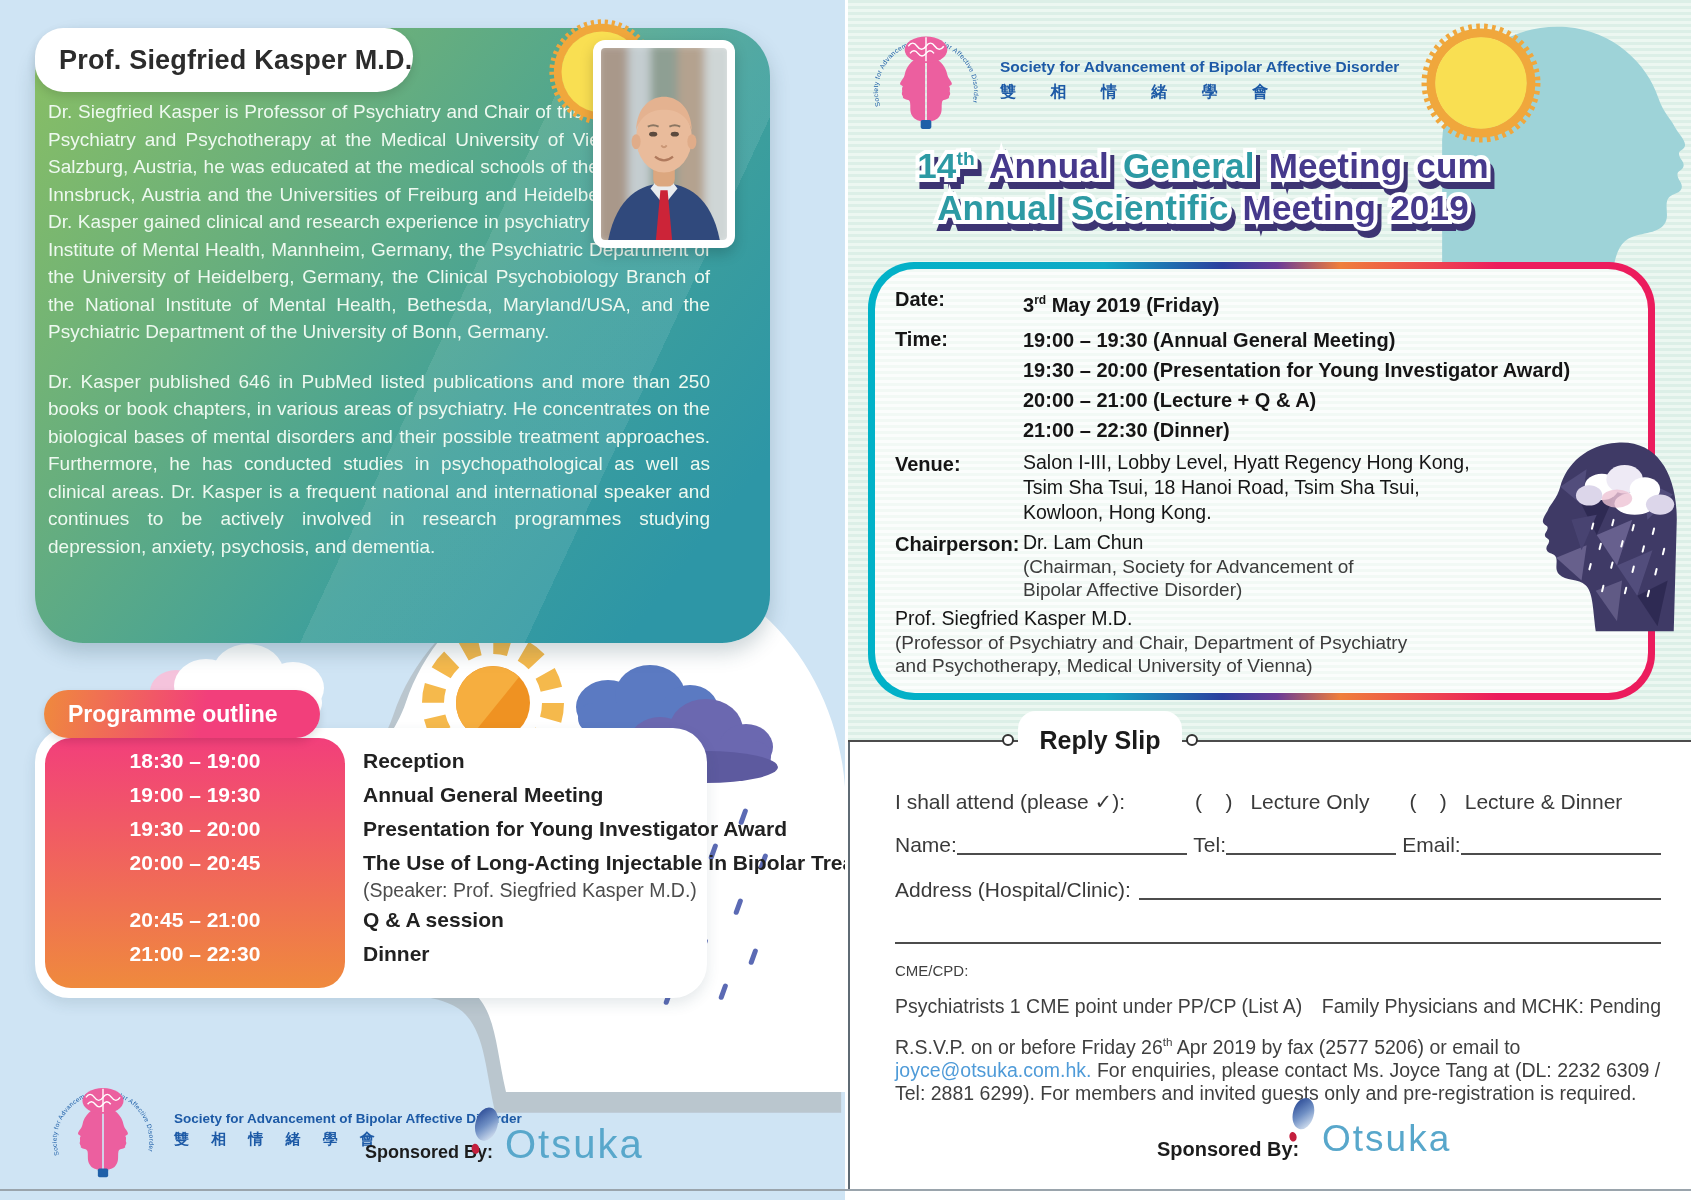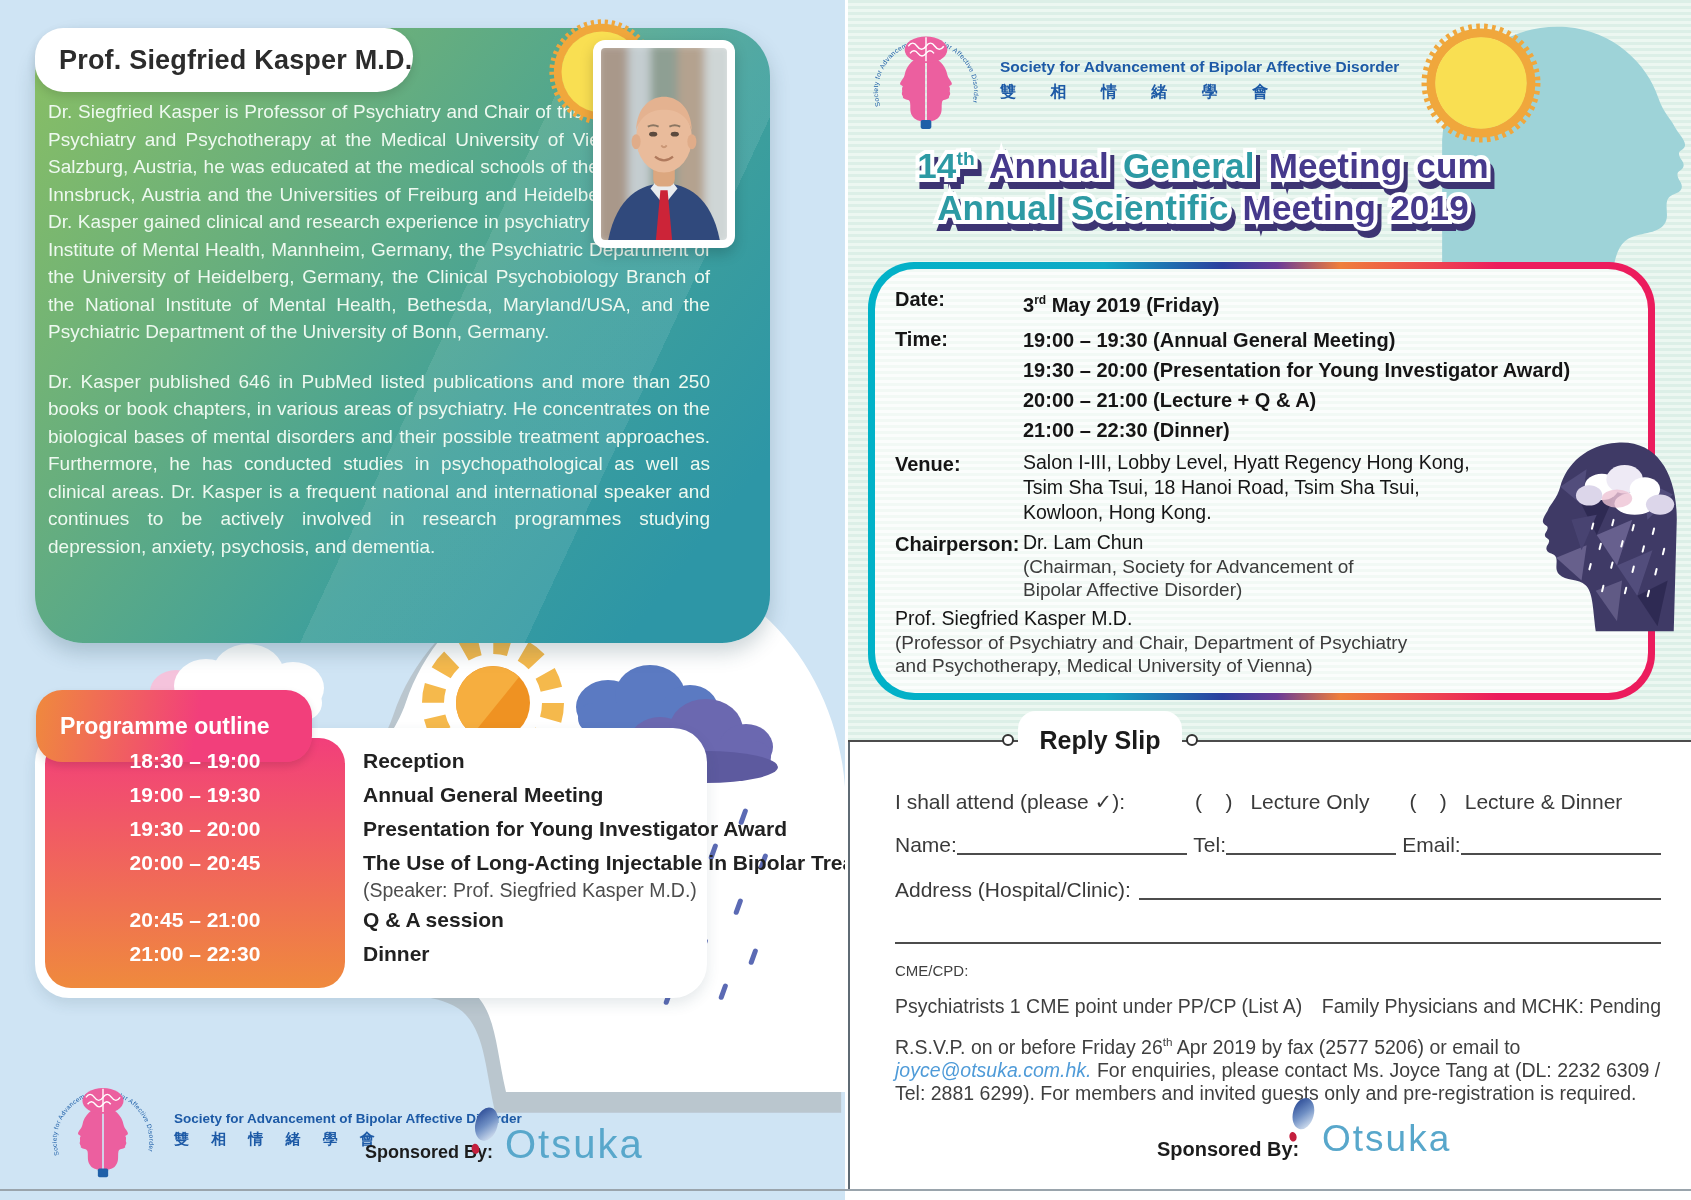--- a/index.html
+++ b/index.html
@@ -32,21 +32,21 @@
   .sun-left{left:548px;top:18px;width:108px;height:108px;}
   .sun-right{left:1420px;top:22px;width:122px;height:122px;z-index:4;}
 
   .head-left{position:absolute;left:338px;top:552px;width:507px;height:540px;z-index:1;overflow:visible;}
   .cloud-white{position:absolute;left:148px;top:634px;width:205px;height:105px;z-index:2;}
   .cloud-rain{position:absolute;left:538px;top:645px;width:240px;height:380px;z-index:2;}
 
   .programme{position:absolute;left:35px;top:690px;width:680px;height:320px;z-index:7;}
   .prog-white{position:absolute;left:0;top:38px;width:672px;height:270px;background:#fff;border-radius:34px;
     box-shadow:0 6px 14px rgba(40,70,90,.12);}
-  .prog-header{position:absolute;left:1px;top:0;width:276px;height:72px;border-radius:26px;
+  .prog-header{position:absolute;left:9px;top:0;width:276px;height:48px;border-radius:26px;
     background:linear-gradient(100deg,#ef8a3d 0%,#f23f7b 58%);display:flex;align-items:center;padding-left:24px;
     box-shadow:0 4px 8px rgba(0,0,0,.12);}
   .prog-header span{color:#fff;font-weight:bold;font-size:23px;}
   .prog-timecol{position:absolute;left:10px;top:48px;width:300px;height:250px;border-radius:26px;
     background:linear-gradient(180deg,#f23f7b 0%,#ef8a3d 100%);}
   .prog-rows{position:absolute;left:10px;top:54px;width:660px;}
   .prow{display:flex;align-items:flex-start;}
   .ptime{width:300px;text-align:center;color:#fff;font-weight:bold;font-size:21px;line-height:34px;flex:none;}
   .pitem{padding-left:18px;}
   .ptitle{font-size:21px;font-weight:bold;color:#212121;line-height:34px;white-space:nowrap;}
@@ -120,21 +120,21 @@
   .uline{border-bottom:2px solid #4c4c4c;height:1.05em;align-self:flex-end;margin-bottom:2px;}
   .flexrow{display:flex;align-items:baseline;}
   .paren{white-space:pre;}
   .attend-row{top:790px;}
   .name-row{top:833px;}
   .addr-row{top:878px;}
   .line-row{top:930px;height:14px;border-bottom:2px solid #4c4c4c;}
   .cme-label-row{top:962px;font-size:15px;color:#3f3f3f;}
   .cme-row{top:995px;font-size:19.5px;color:#3f3f3f;display:flex;justify-content:space-between;}
   .rsvp-row{top:1030px;font-size:19.5px;line-height:23px;color:#3f3f3f;text-align:left;}
-  .rsvp-row .email{color:#4f9bd8;font-style:italic;}
+  .rsvp-row .email{color:#4f9bd8;}
 
   .sponsor-right{position:absolute;left:309px;top:1090px;width:500px;height:80px;z-index:3;}
   .sponsor-right .sponsor-label{left:0;top:48px;font-size:20px;}
   .sponsor-right .otsuka-balloon{left:128px;top:0px;width:32px;height:60px;}
   .sponsor-right .otsuka-text{left:165px;top:28px;font-size:37px;}
 
   .bottom-edge{position:absolute;left:0;top:1189px;width:1691px;height:2px;background:#9aa4ac;z-index:9;}
 </style>
 </head>
 <body>

